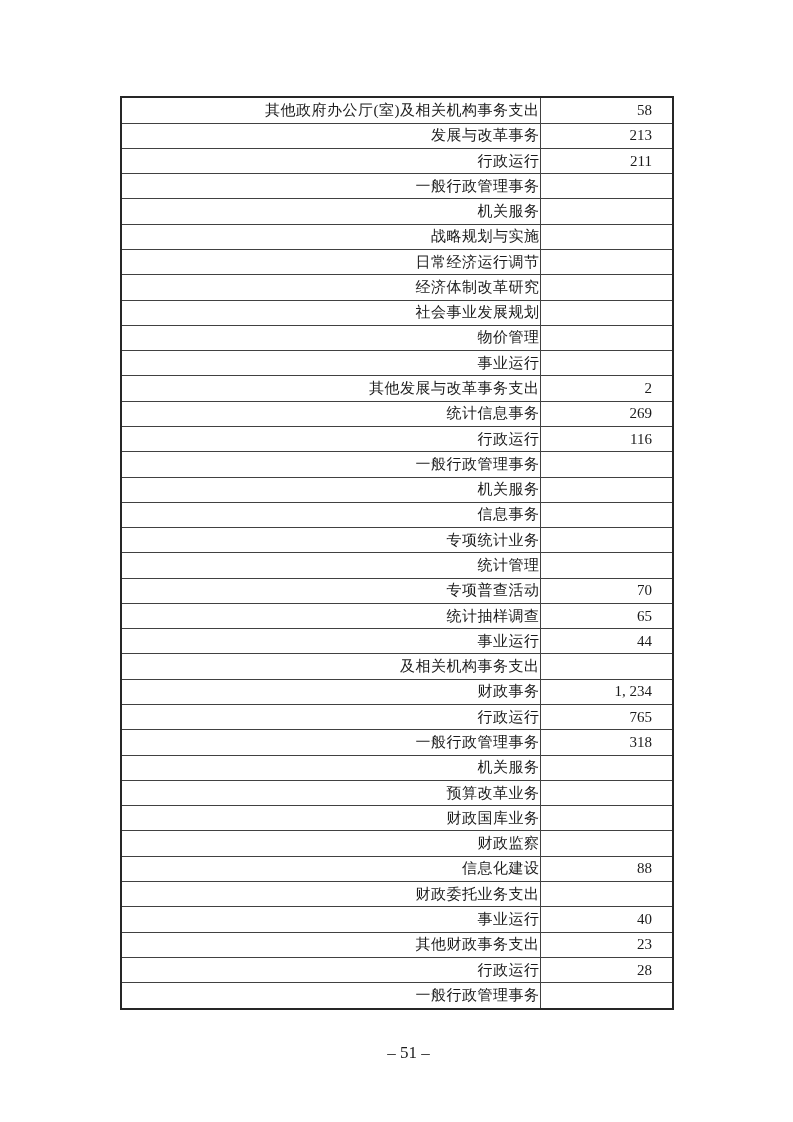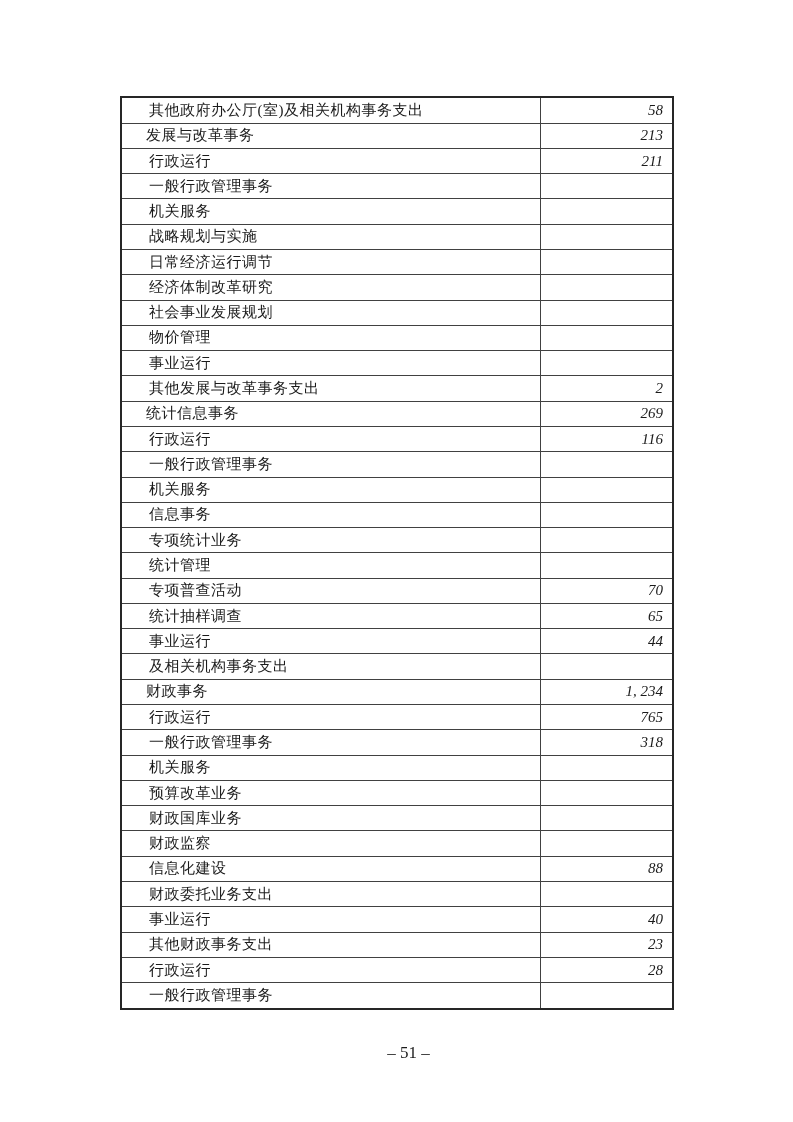--- a/index.html
+++ b/index.html
@@ -25,24 +25,24 @@
   .budget-table col.value-col { width: 133px; }
   .budget-table td {
     border: 1px solid #414141;
     font-size: 15px;
     line-height: 1;
     padding: 0;
     vertical-align: middle;
     white-space: nowrap;
     overflow: hidden;
   }
-  td.label-cell { letter-spacing: 0.5px; }
+  td.label-cell { letter-spacing: 0.5px; text-align: right; }
   td.label-cell.indent-1 { padding-left: 24px; }
   td.label-cell.indent-2 { padding-left: 27px; }
-  td.value-cell { text-align: right; padding-right: 9px; font-style: italic; }
+  td.value-cell { text-align: right; padding-right: 20px; }
 
   .footer {
     position: absolute;
     left: 12px; top: 1043px;
     width: 100%;
     text-align: center;
     font-size: 17px;
     color: #1b1b1b;
   }
 </style>

